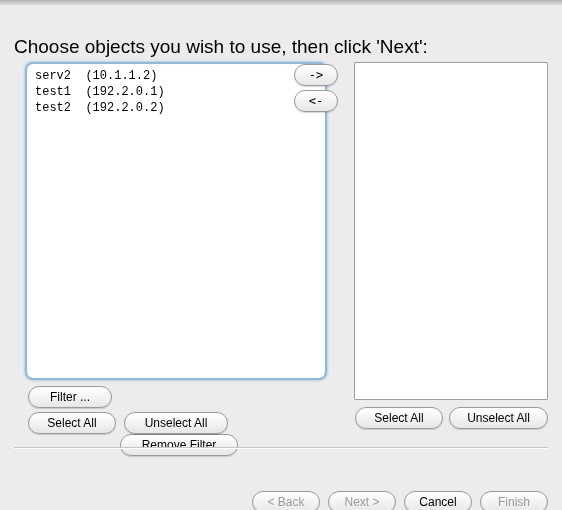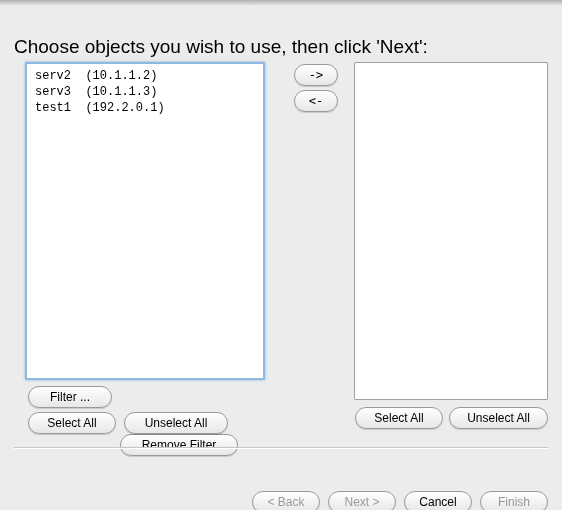--- a/index.html
+++ b/index.html
@@ -24,25 +24,25 @@
   .instruction {
     position: absolute;
     top: 36px;
     left: 14px;
     font-size: 19px;
   }
   .left-list {
     position: absolute;
     top: 62px;
     left: 25px;
-    width: 240px;
+    width: 302px;
     height: 318px;
     background: #fff;
     border: 2px solid #8db8e0;
-    border-radius: 1px;
+    border-radius: 8px;
     box-shadow: 0 0 3px rgba(99,160,210,0.7);
     padding: 4px 8px;
     font-family: Menlo, Monaco, "Courier New", monospace;
     font-size: 12px;
     line-height: 16px;
     overflow: auto;
   }
   .right-list {
     position: absolute;
     top: 62px;
@@ -151,22 +151,22 @@
 </style>
 </head>
 <body>
 
 <div class="top-shadow"></div>
 
 <div class="instruction">Choose objects you wish to use, then click 'Next':</div>
 
 <div class="left-list" id="left-list">
     <div class="list-item">serv2  (10.1.1.2)</div>
-    <div class="list-item">serv3  (10.1.1.3)</div>
     <div class="list-item">test1  (192.2.0.1)</div>
+    <div class="list-item">test2  (192.2.0.2)</div>
   </div>
 
 <div class="right-list" id="right-list"></div>
 
 <button class="pill move-right-btn">-&gt;</button>
 <button class="pill move-left-btn">&lt;-</button>
 
 <button class="pill filter-btn">Filter ...</button>
 <button class="pill remove-filter-btn">Remove Filter</button>
 <button class="pill select-all-left-btn">Select All</button>

